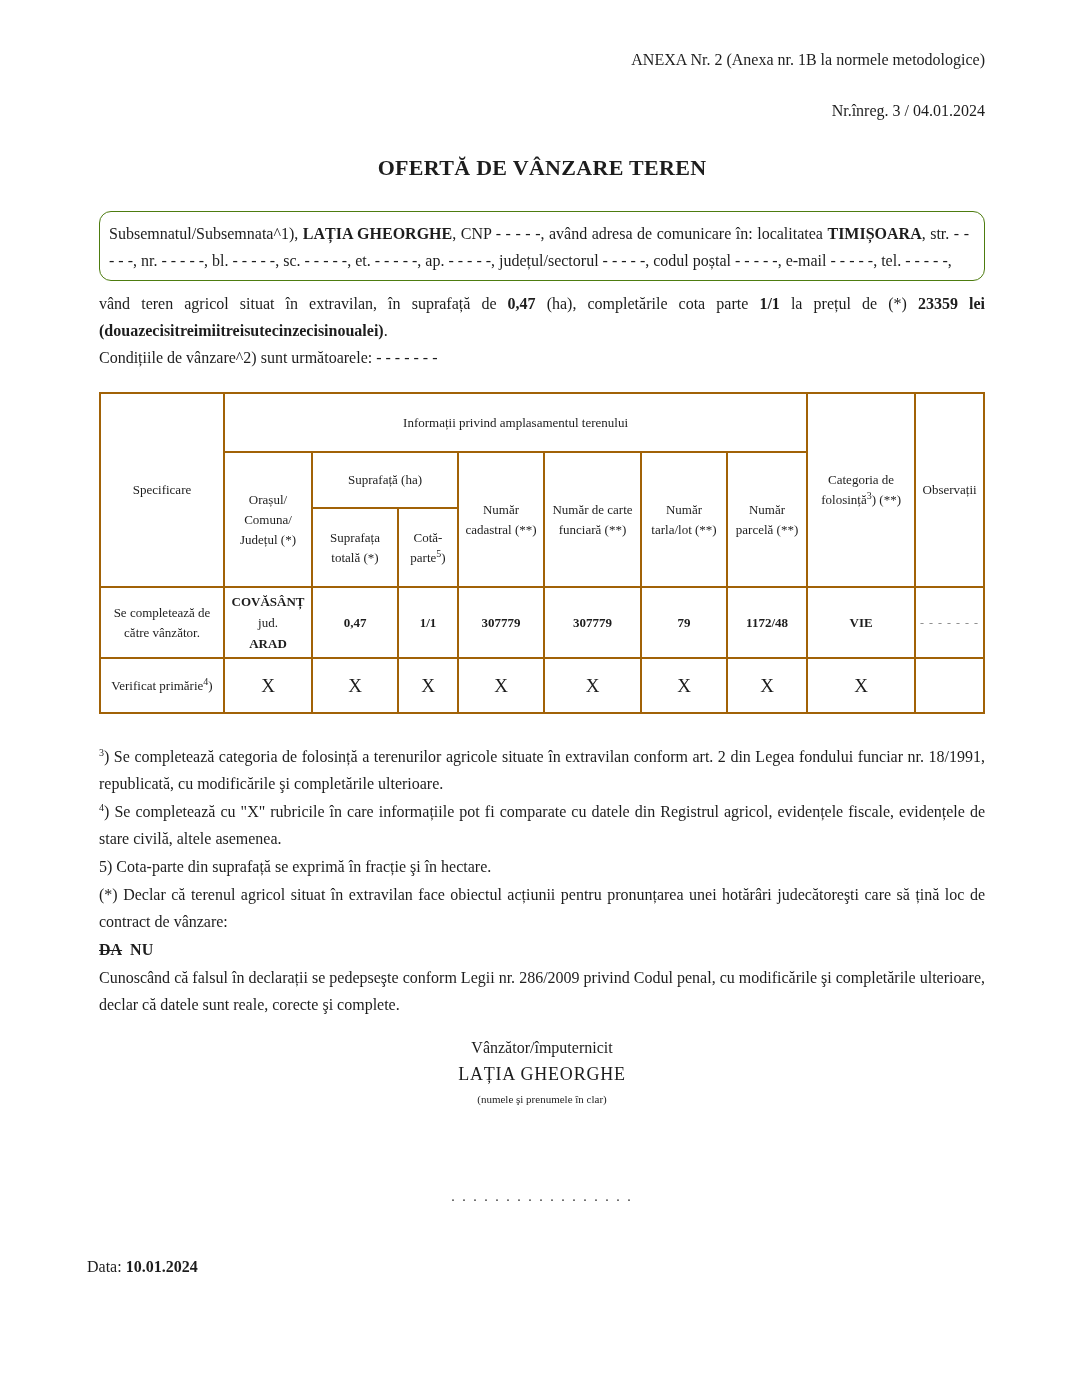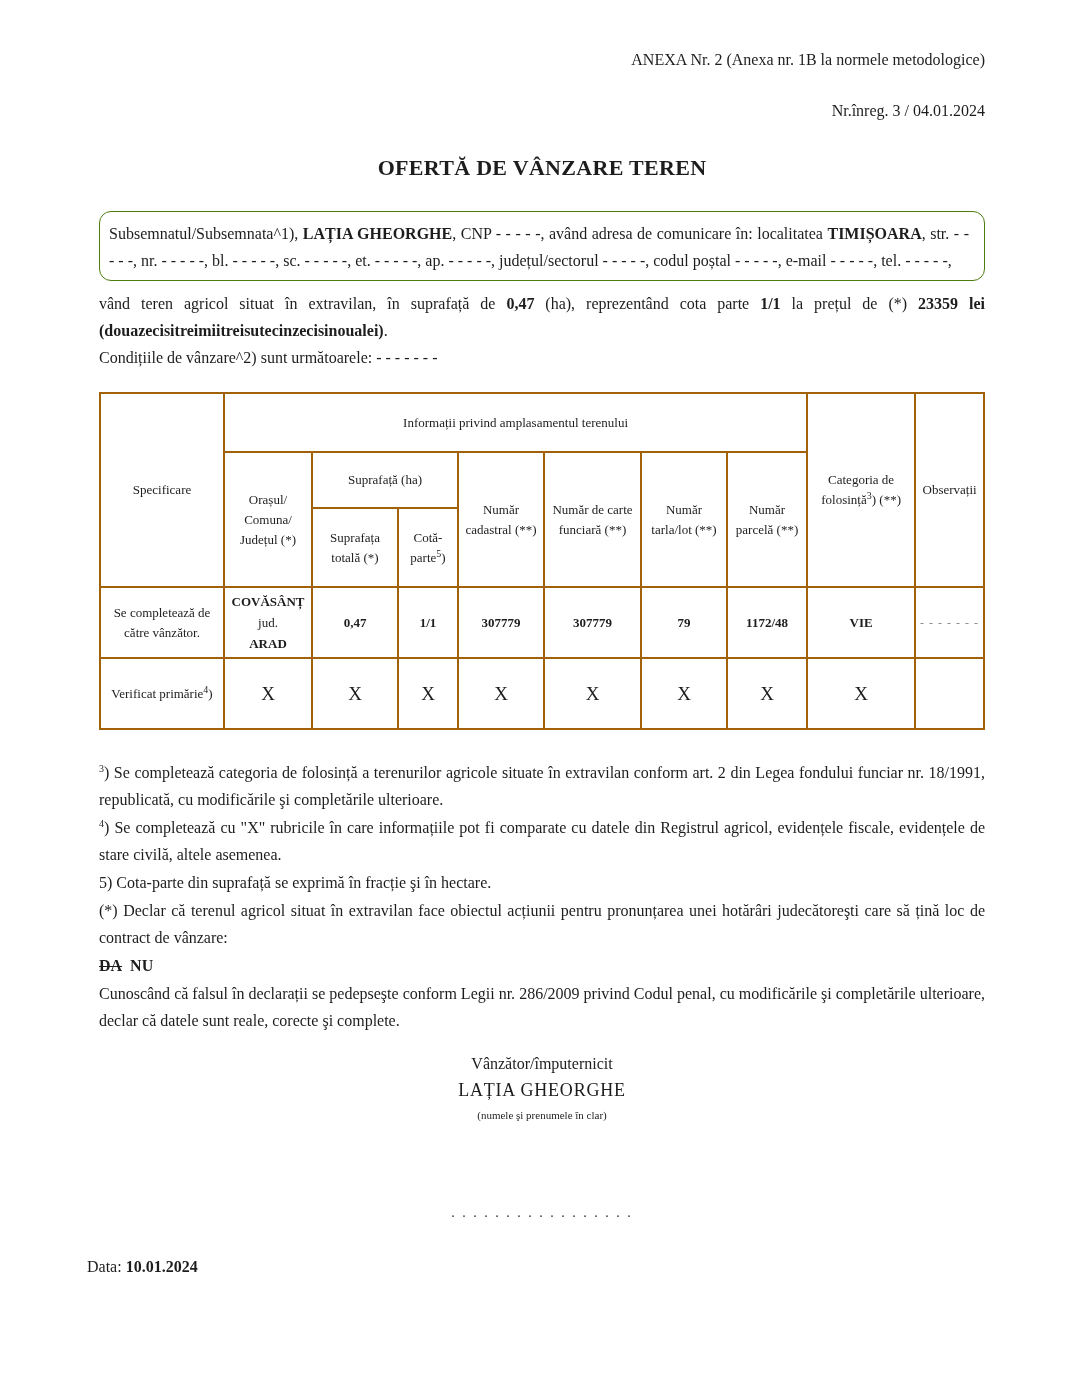--- a/index.html
+++ b/index.html
@@ -44,21 +44,21 @@
     text-align: center;
     vertical-align: middle;
     padding: 3px 4px;
     overflow: hidden;
   }
   td.left-pad { text-align: left; padding-left: 9px; }
   .row-info    { height: 59px; }
   .row-sub1    { height: 56px; }
   .row-sub2    { height: 79px; }
   .row-seller  { height: 57px; }
-  .row-verif   { height: 71px; }
+  .row-verif   { height: 55px; }
   .cell-bold { font-weight: bold; }
   .xmark { font-size: 19px; }
   .obs-dashes { color: #8a8a8a; font-size: 12px; letter-spacing: 1px; white-space: nowrap; }
   .loc-line { line-height: 21px; }
 
   .fnotes { margin-top: 29px; }
   .fnotes p { margin: 0 0 1px 0; }
   .danu { font-weight: bold; margin: 0 0 1px 0; }
   .strike { text-decoration: line-through; }
   .sig-block { margin-top: 17px; text-align: center; }
@@ -75,21 +75,21 @@
 
   <div class="right">ANEXA Nr. 2 (Anexa nr. 1B la normele metodologice)</div>
   <div class="right reg-line">Nr.înreg. 3 / 04.01.2024</div>
   <div class="center doc-title">OFERTĂ DE VÂNZARE TEREN</div>
 
   <div class="intro-box just">
     <span>Subsemnatul/Subsemnata^1), </span><span class="b">LAȚIA GHEORGHE</span><span>, CNP - - - - -, având adresa de comunicare în: localitatea </span><span class="b">TIMIȘOARA</span><span>, str. - - - - -, nr. - - - - -, bl. - - - - -, sc. - - - - -, et. - - - - -, ap. - - - - -, județul/sectorul - - - - -, codul poștal - - - - -, e-mail - - - - -, tel. - - - - -,</span>
   </div>
 
   <p class="para just sale-para">
-    <span>vând teren agricol situat în extravilan, în suprafață de </span><span class="b">0,47</span><span> (ha), reprezentând cota parte </span><span class="b">1/1</span><span> la prețul de (*) </span><span class="b">23359 lei</span><span> </span><span class="b">(douazecisitreimiitreisutecinzecisinoualei)</span><span>.</span>
+    <span>vând teren agricol situat în extravilan, în suprafață de </span><span class="b">0,47</span><span> (ha), completările cota parte </span><span class="b">1/1</span><span> la prețul de (*) </span><span class="b">23359 lei</span><span> </span><span class="b">(douazecisitreimiitreisutecinzecisinoualei)</span><span>.</span>
   </p>
   <p class="para">Condițiile de vânzare^2) sunt următoarele: - - - - - - -</p>
 
   <table class="land-table">
     <colgroup>
       <col style="width:124px">
         <col style="width:88px">
         <col style="width:86px">
         <col style="width:60px">
         <col style="width:86px">

